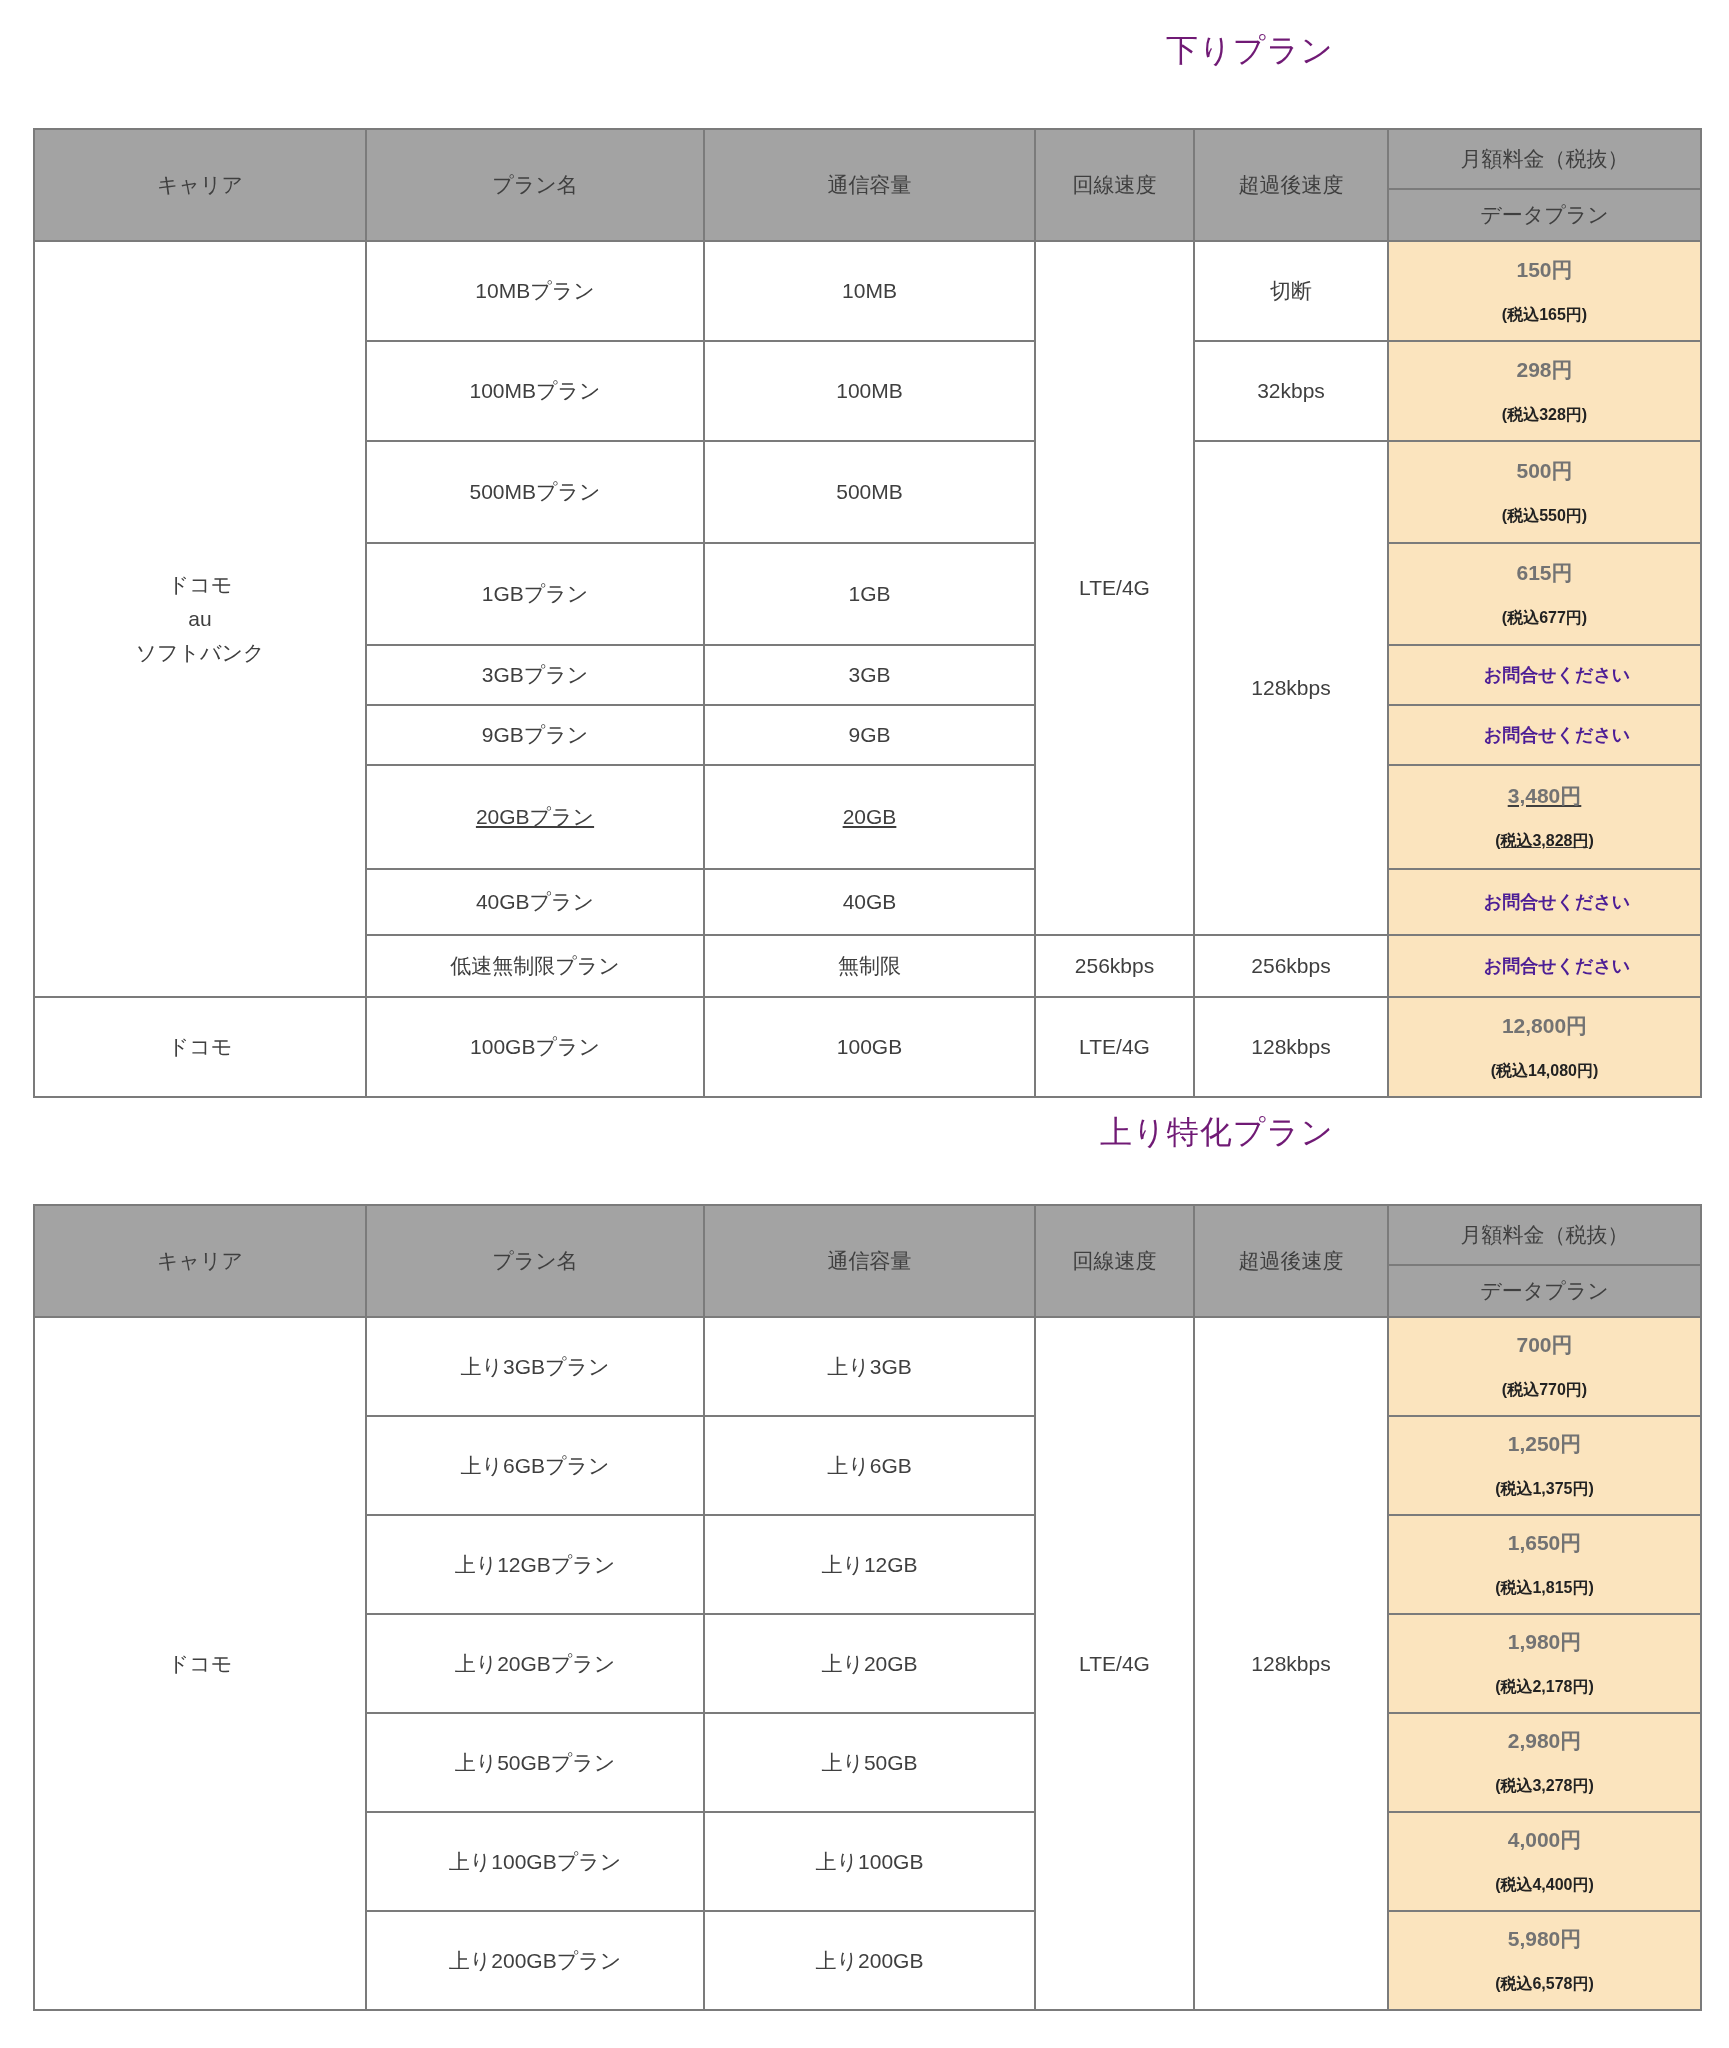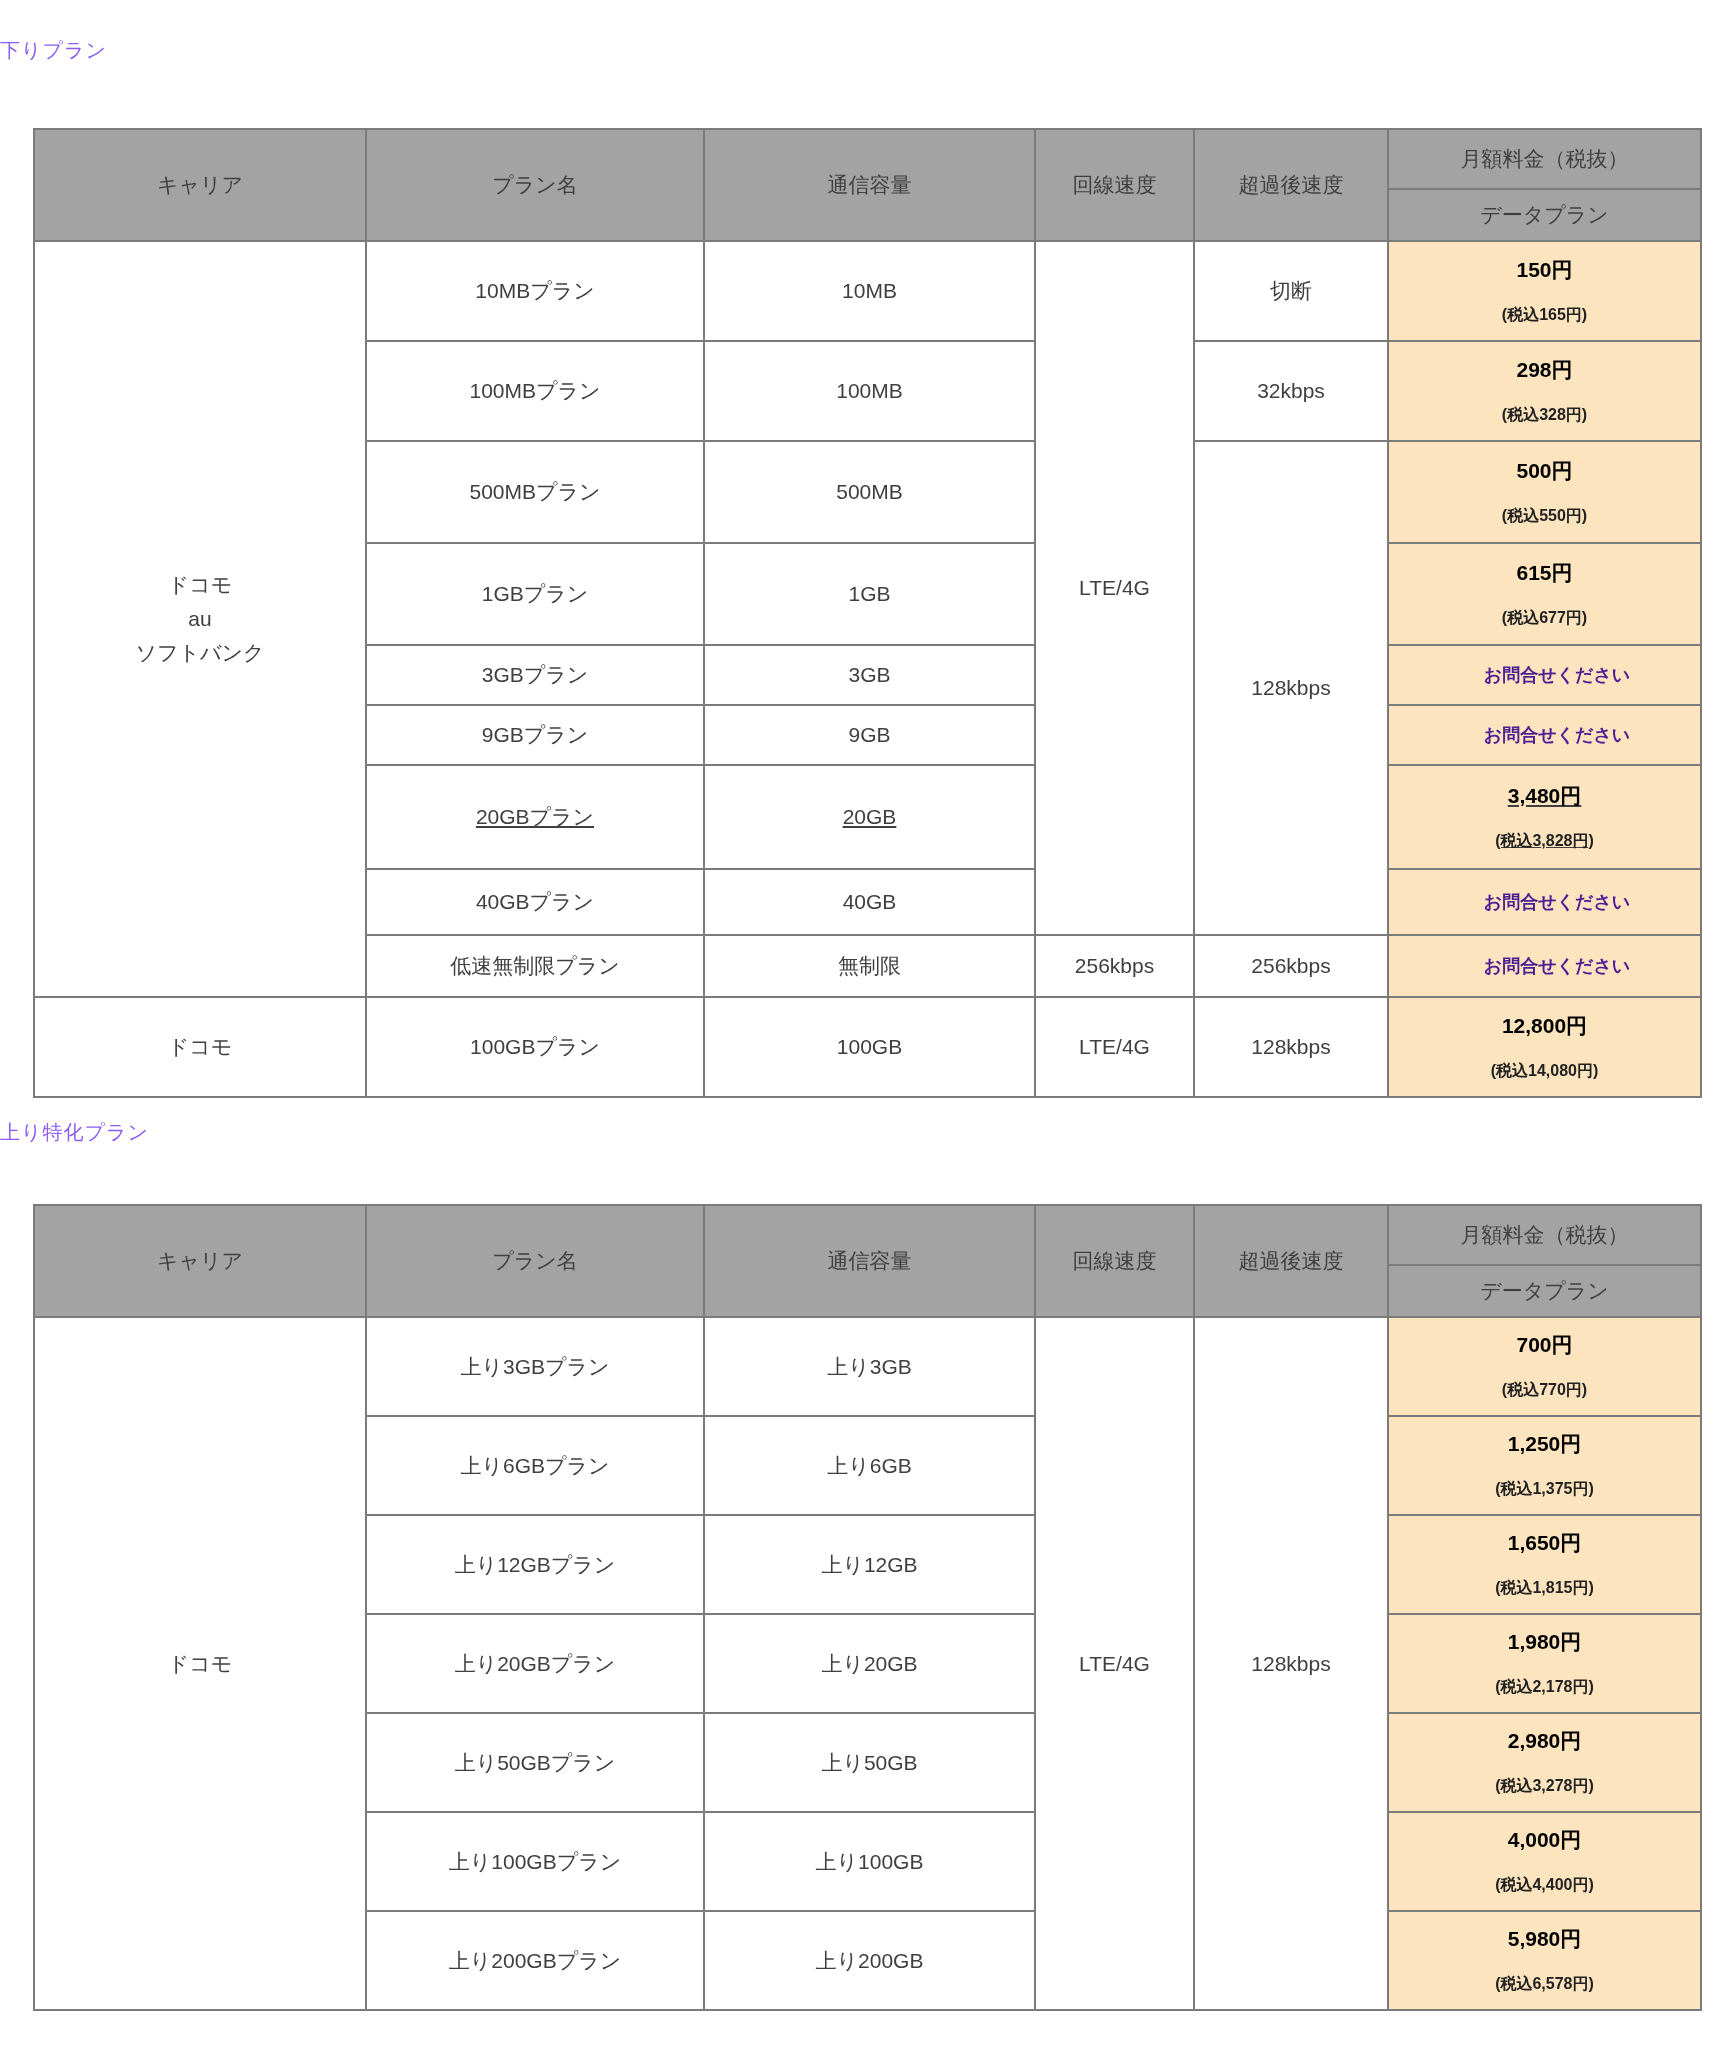--- a/index.html
+++ b/index.html
@@ -8,24 +8,24 @@
     background: #ffffff;
     font-family: "Liberation Sans", "DejaVu Sans", sans-serif;
     color: #3f3f3f;
   }
   body {
     width: 1729px;
     min-height: 2048px;
   }
   .section-title {
     width: 1334px;
-    text-align: left;
-    font-size: 20px;
+    text-align: right;
+    font-size: 32px;
     line-height: 40px;
-    color: #8b5cf6;
+    color: #701a75;
     letter-spacing: 1px;
   }
   .title-download { padding-top: 30px; }
   .title-upload   { margin-top: 14px; }
 
   table.plans {
     border-collapse: collapse;
     table-layout: fixed;
     margin-left: 33px;
     width: 1667px;
@@ -47,21 +47,21 @@
     background: #a3a3a3;
     color: #3f3f3f;
     font-weight: 400;
   }
   td.price-cell {
     background: #FBE4BE;
   }
   .p-main {
     font-size: 21px;
     font-weight: 700;
-    color: #000000;
+    color: #737373;
     line-height: 26px;
   }
   .p-tax {
     font-size: 16px;
     font-weight: 700;
     color: #222222;
     line-height: 22px;
     margin-top: 21px;
   }
   .p-ask {

